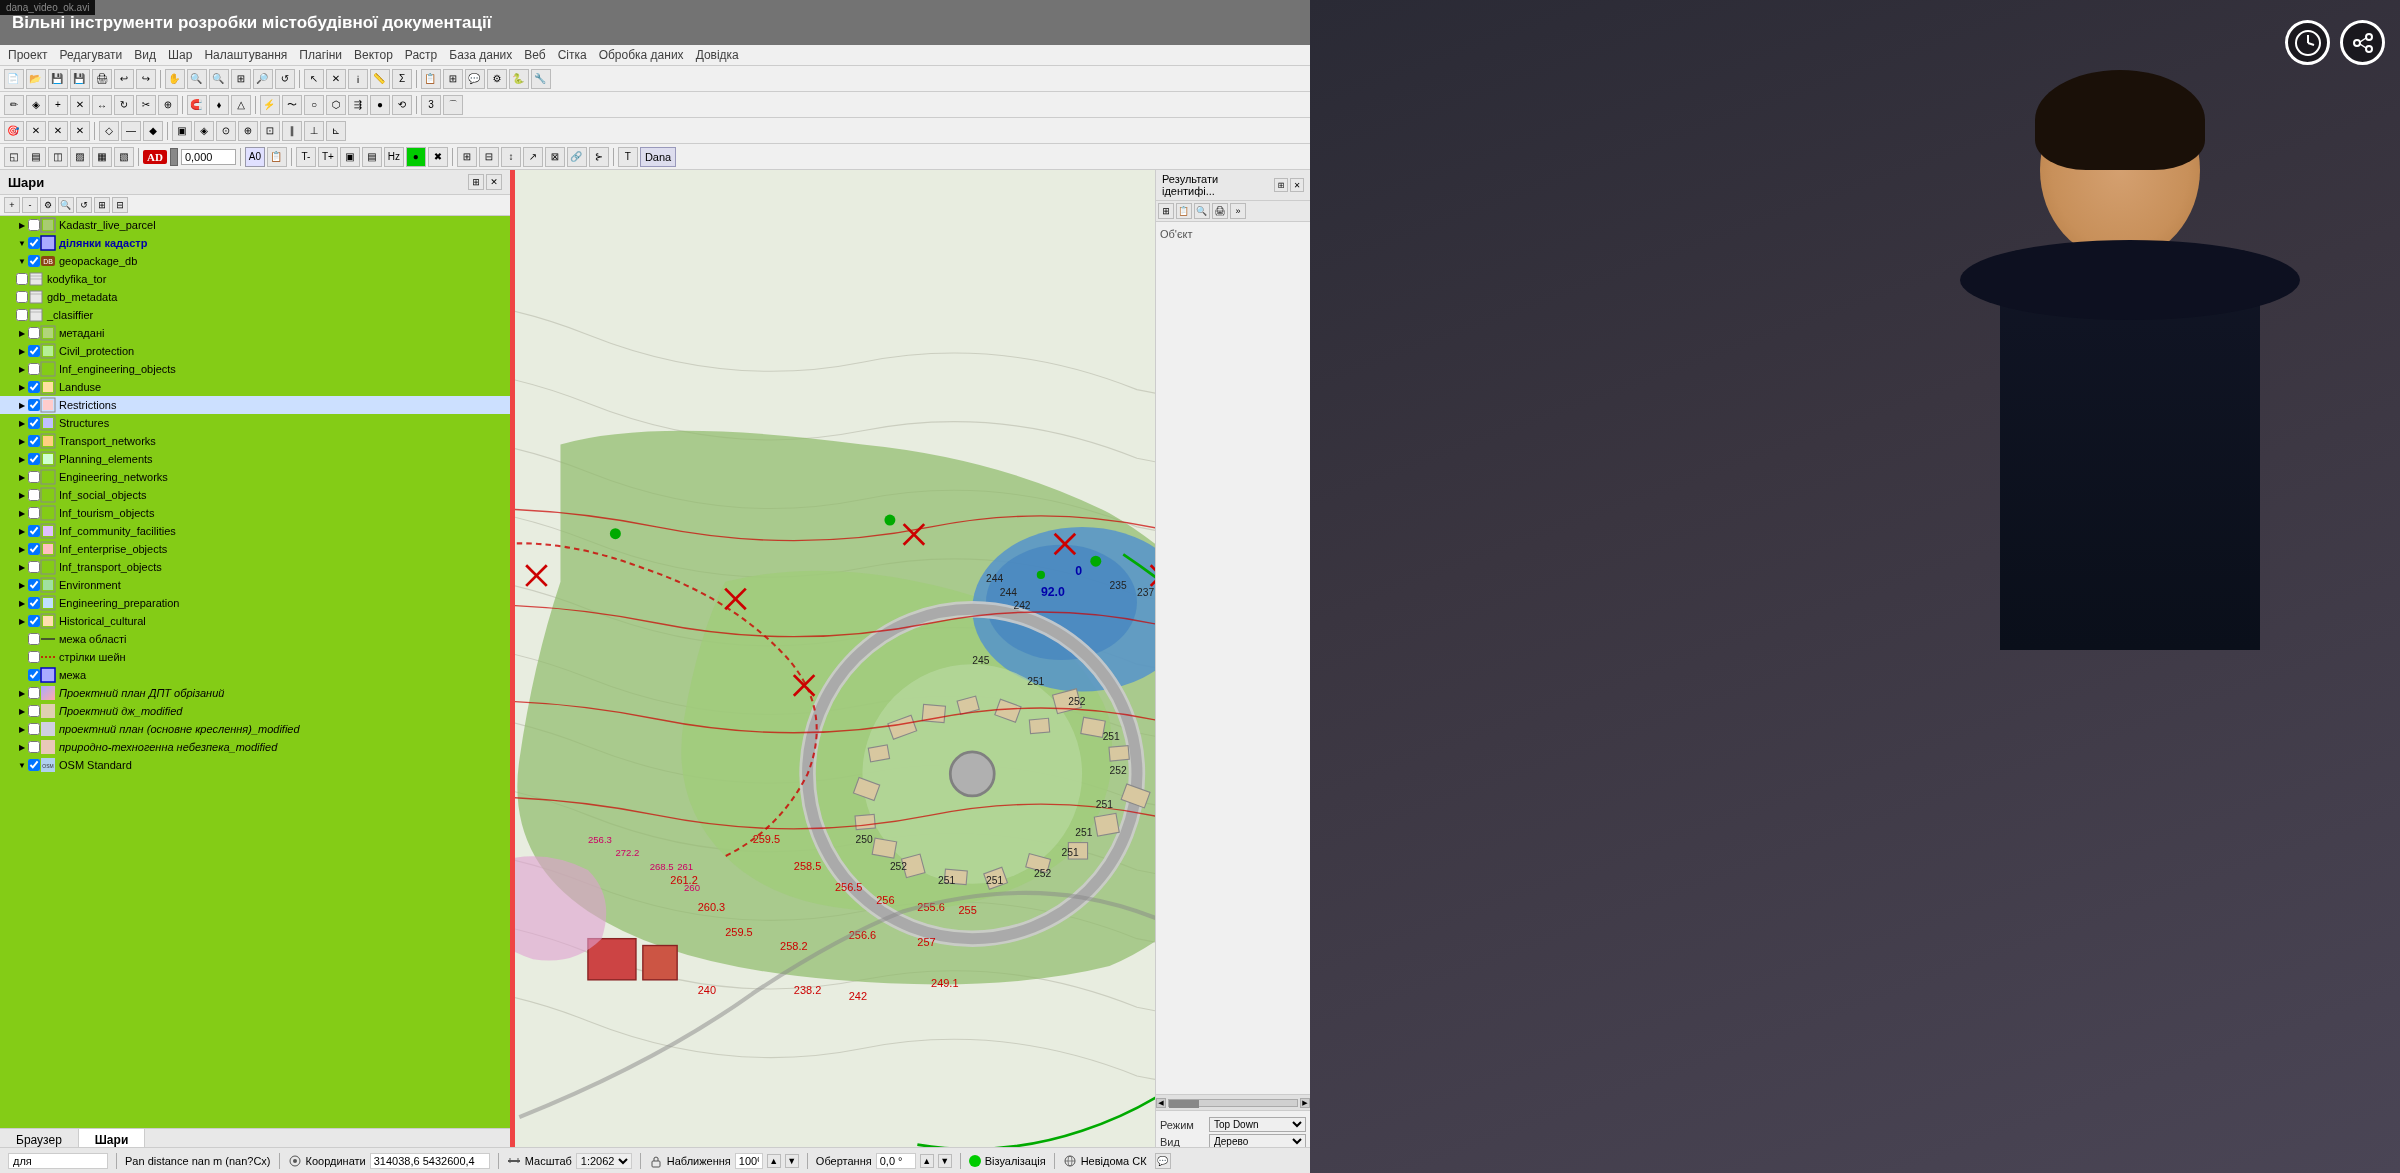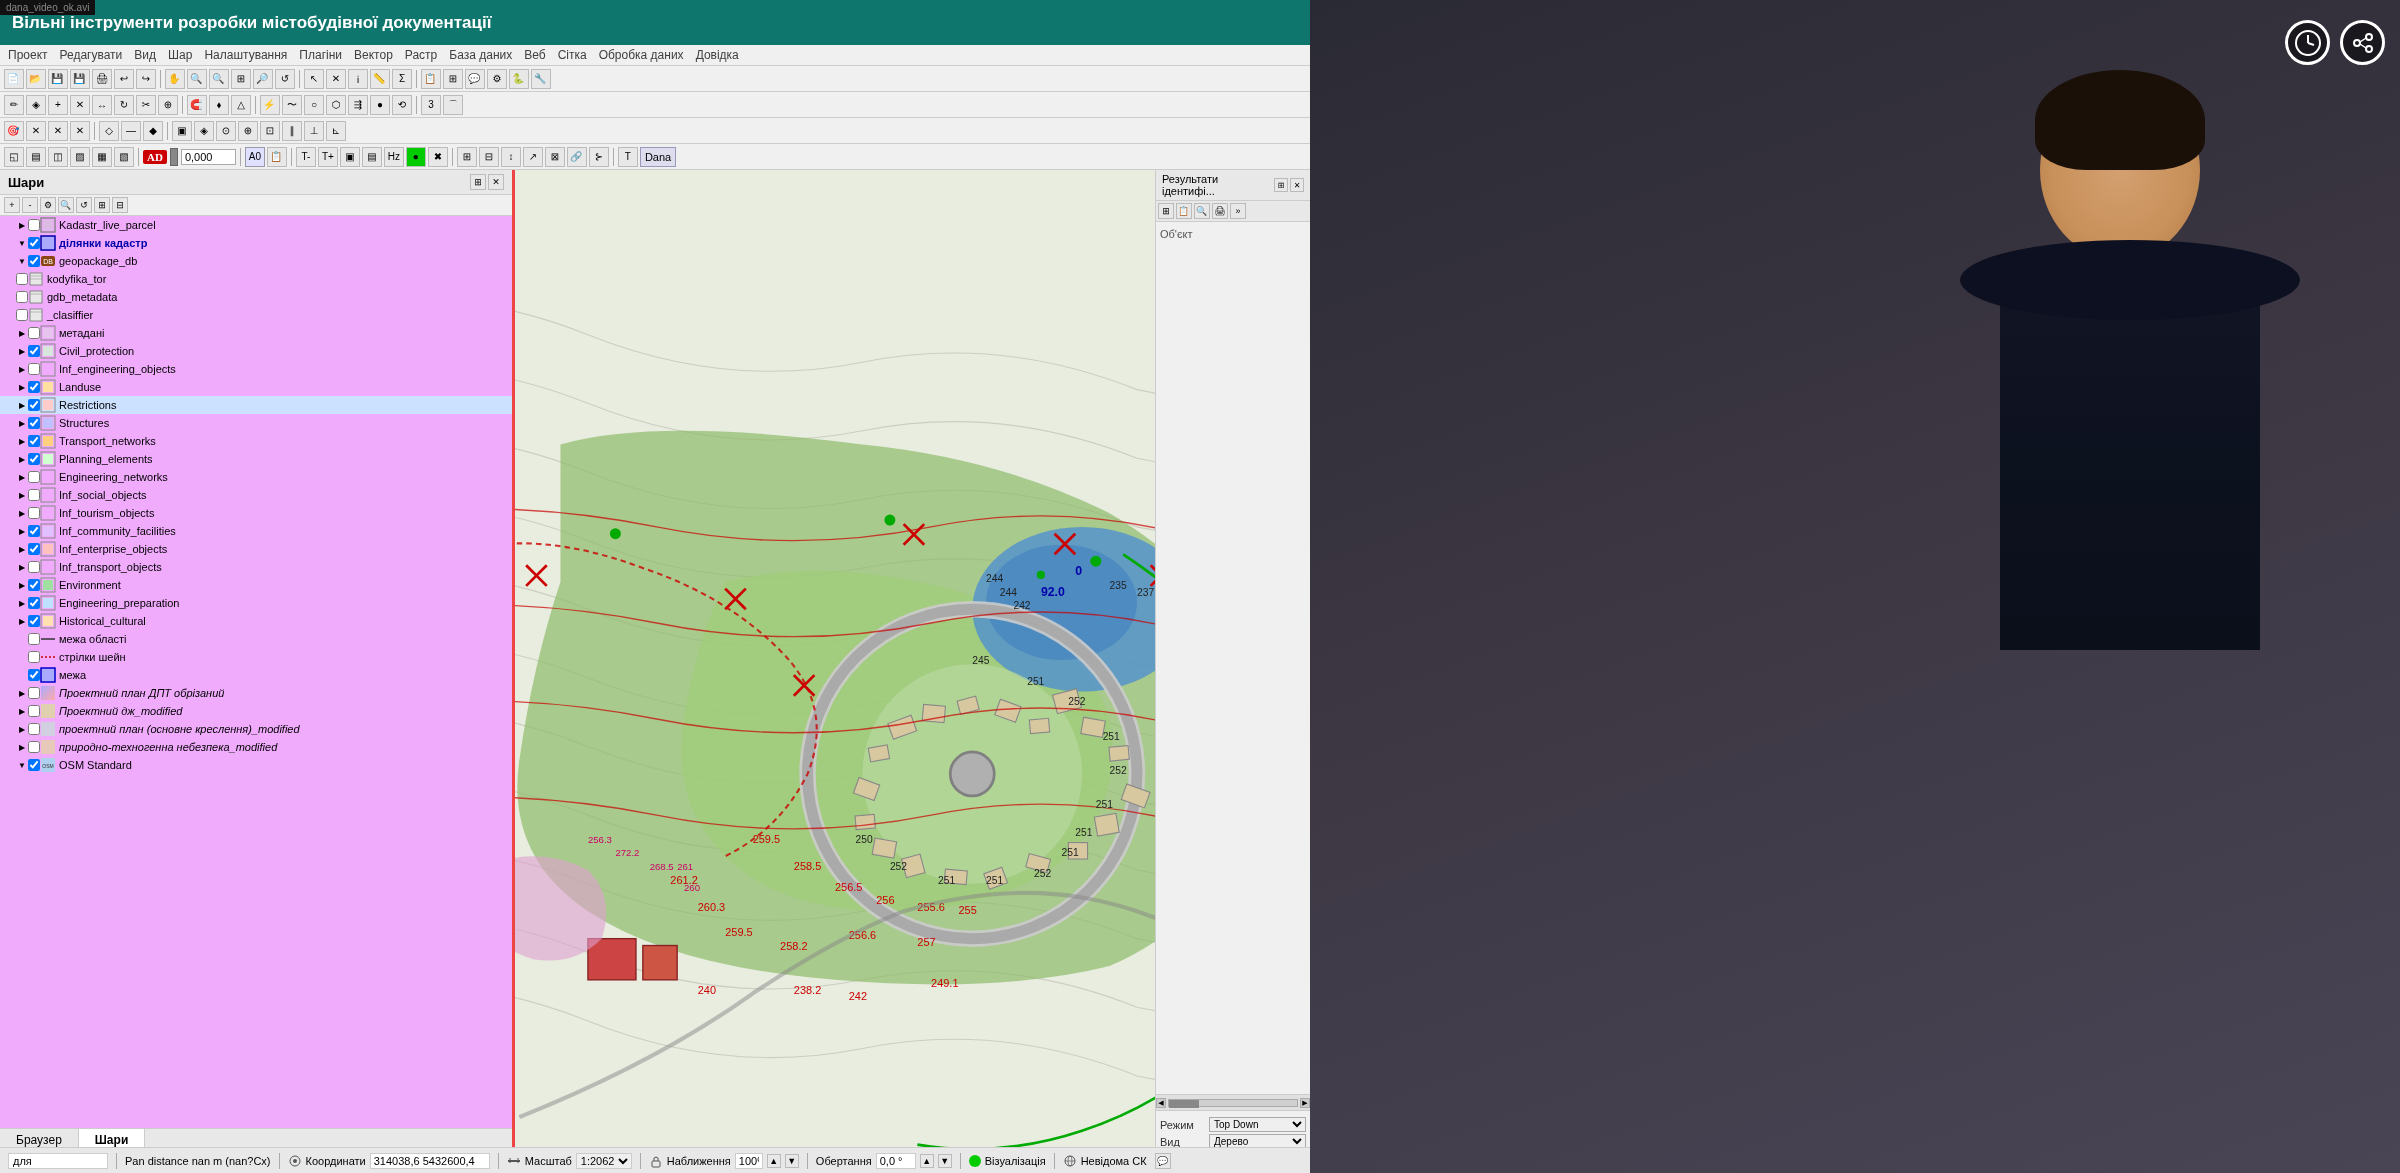--- a/index.html
+++ b/index.html
@@ -44,21 +44,21 @@
     .tool-separator { width: 1px; height: 18px; background: #aaa; margin: 0 2px; }
 
     
     #main-area {
       display: flex; height: calc(1173px - 45px - 22px - 26px - 26px - 26px - 26px - 26px);
     }
 
     
     #layers-panel {
       width: 515px; flex-shrink: 0;
-      background: #f0abfc; border-right: 3px solid #ef4444;
+      background: #84cc16; border-right: 5px solid #ef4444;
       display: flex; flex-direction: column;
     }
     #layers-header {
       background: #e8e8e8; padding: 4px 8px;
       display: flex; justify-content: space-between; align-items: center;
       border-bottom: 1px solid #ccc;
     }
     #layers-header-title { font-weight: bold; font-size: 13px; }
     #layers-toolbar {
       display: flex; gap: 2px; padding: 2px 4px; background: #f0f0f0;
@@ -163,21 +163,21 @@
     #map-container {
       position: relative; width: 100%; height: 100%;
       background: #d8e8d0;
     }
 
     
     input[type=checkbox] { width: 12px; height: 12px; margin: 0; flex-shrink: 0; }
 
     .title-bar-app {
       position: absolute; top: 0; left: 0; right: 0; height: 45px;
-      background: #0f766e; display: flex; align-items: center; padding-left: 12px;
+      background: #737373; display: flex; align-items: center; padding-left: 12px;
     }
     .title-text { color: white; font-size: 17px; font-weight: bold; }
     .filename-bar {
       position: absolute; top: 0; left: 0; color: #888; font-size: 10px;
       padding: 2px 6px; background: #111;
     }
   </style>
 </head>
 <body>
 

